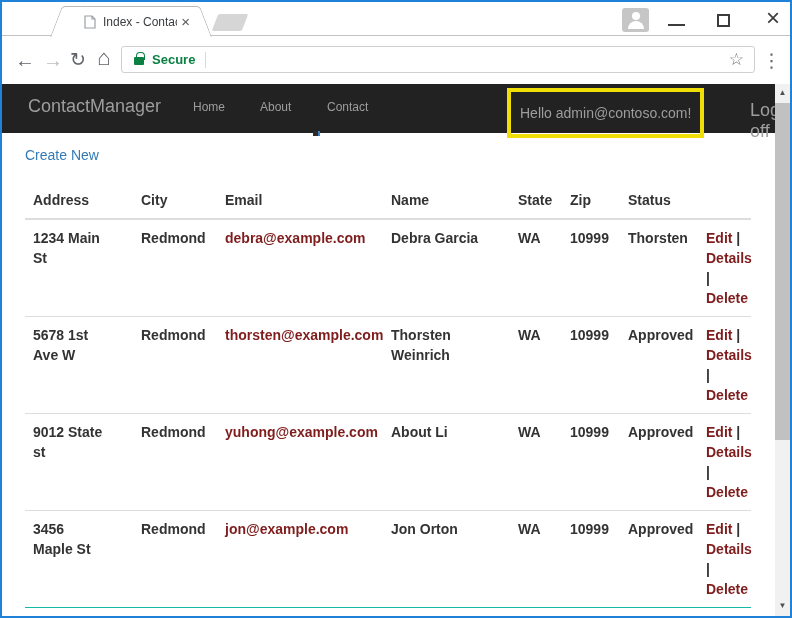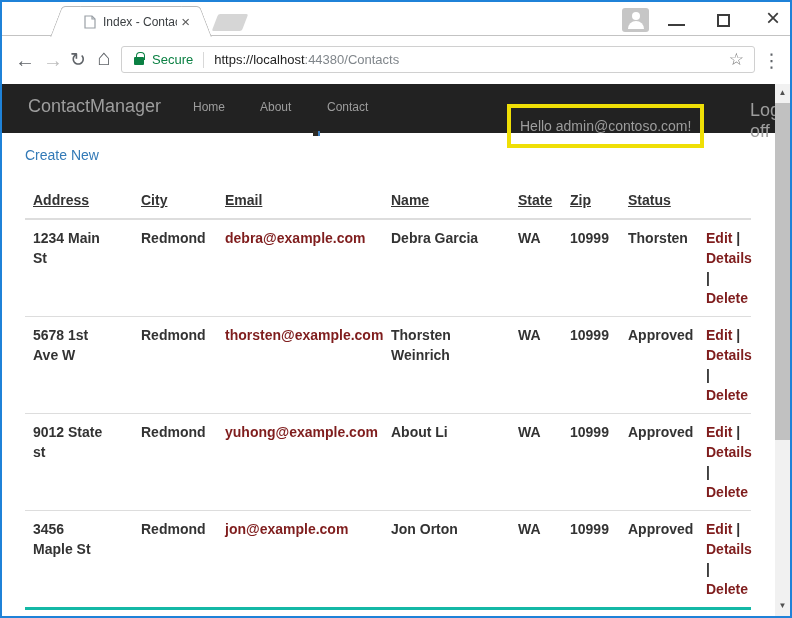--- a/index.html
+++ b/index.html
@@ -42,50 +42,50 @@
   .ico-back { left: 13px; }
   .ico-forward { left: 41px; color: #bdbdbd; }
   .ico-reload { left: 68px; font-size: 19px; }
   .ico-home { left: 95px; font-size: 22px; top: 10px; }
   .omnibox { position: absolute; left: 119px; right: 35px; top: 10px; height: 27px; border: 1px solid #d0d0d0;
              border-radius: 3px; background: #fff; display: flex; align-items: center; padding: 0 10px; }
   .lock { position: relative; width: 10px; height: 8px; background: #0b8043; border-radius: 1px;
           margin: 2px 8px 0 2px; flex: none; }
   .lock::before { content: ""; position: absolute; top: -5px; left: 1.5px; width: 7px; height: 7px;
           border: 1.5px solid #0b8043; border-bottom: none; border-radius: 4px 4px 0 0; }
-  .secure-label { font-size: 13px; color: #0b8043; margin-right: 10px; }
+  .secure-label { font-size: 13px; color: #0b8043; margin-right: 10px; font-weight: bold; }
   .url-divider { width: 1px; height: 16px; background: #d8d8d8; margin-right: 10px; }
   .url { font-size: 13px; color: #222; white-space: nowrap; }
   .url .muted { color: #80868b; }
   .star { margin-left: auto; font-size: 17px; color: #757575; }
   .menu-dots { position: absolute; right: 9px; top: 13px; font-size: 19px; color: #5f6368; letter-spacing: 0; }
 
   
   .viewport { position: absolute; top: 82px; left: 0; right: 0; bottom: 0; background: #fff; overflow: hidden; }
 
   .navbar { position: relative; height: 49px; background: #222; }
   .brand { position: absolute; left: 26px; top: 12px; font-size: 18px; color: #9d9d9d; }
   .nav-link { position: absolute; top: 16px; font-size: 12px; color: #9d9d9d; }
   .nav-home { left: 191px; } .nav-about { left: 258px; } .nav-contact { left: 325px; }
-  .greeting-box { position: absolute; left: 505px; top: 20px; height: 44px; border: 4px solid #efdf06;
+  .greeting-box { position: absolute; left: 505px; top: 4px; height: 50px; border: 4px solid #efdf06;
                   display: flex; align-items: center; padding: 0 9px; }
   .greeting { font-size: 14px; color: #9d9d9d; white-space: nowrap; }
   .logoff { position: absolute; left: 748px; top: 16px; font-size: 18px; color: #9d9d9d; }
   .artifact { position: absolute; left: 311px; top: 47px; width: 7px; height: 5px;
               background: linear-gradient(90deg, #2e2a24 65%, #3d7fc1 65%); }
 
   .content { position: absolute; top: 49px; left: 0; right: 15px; bottom: 0; padding: 13px 0 0 23px; }
   .create-new { font-size: 14px; color: #337ab7; text-decoration: none; }
 
   table.contacts { margin-top: 18px; width: 726px; border-collapse: collapse; font-size: 14px;
                    color: #333; table-layout: fixed; }
   .contacts th { text-align: left; font-weight: bold; padding: 8px; border-bottom: 2px solid #ddd;
-                 line-height: 20px; text-decoration: underline; }
+                 line-height: 20px; }
   .contacts td { padding: 8px; border-top: 1px solid #ddd; vertical-align: top; line-height: 20px; font-weight: bold; }
-  .contacts tr.last td { border-bottom: 3px solid #14b8a6; }
+  .contacts tr.last td { border-bottom: 1px solid #14b8a6; }
   .wrap-narrow { display: inline-block; max-width: 72px; vertical-align: top; }
   .wrap-name { display: inline-block; max-width: 92px; vertical-align: top; }
   .contacts a { color: #7f1d1d; text-decoration: none; }
 
   
   .scrollbar { position: absolute; top: 0; right: 0; bottom: 0; width: 15px; background: #f1f1f1; z-index: 5; }
   .sb-arrow { position: absolute; left: 0; width: 15px; height: 17px; color: #505050; font-size: 8px;
               text-align: center; line-height: 17px; }
   .sb-up { top: 0; }
   .sb-down { bottom: 2px; }
@@ -117,21 +117,20 @@
 
   <div class="toolbar">
     <span class="nav-ico ico-back">←</span>
     <span class="nav-ico ico-forward">→</span>
     <span class="nav-ico ico-reload">↻</span>
     <span class="nav-ico ico-home">⌂</span>
     <div class="omnibox">
       <span class="lock"></span>
       <span class="secure-label">Secure</span>
       <span class="url-divider"></span>
-      <span class="url"><span>https://localhost</span><span class="muted">:44380/Contacts</span></span>
       <span class="star">☆</span>
     </div>
     <span class="menu-dots">⋮</span>
   </div>
 
   <div class="viewport">
 
     <div class="navbar">
       <span class="brand">ContactManager</span>
       <span class="nav-link nav-home">Home</span>

